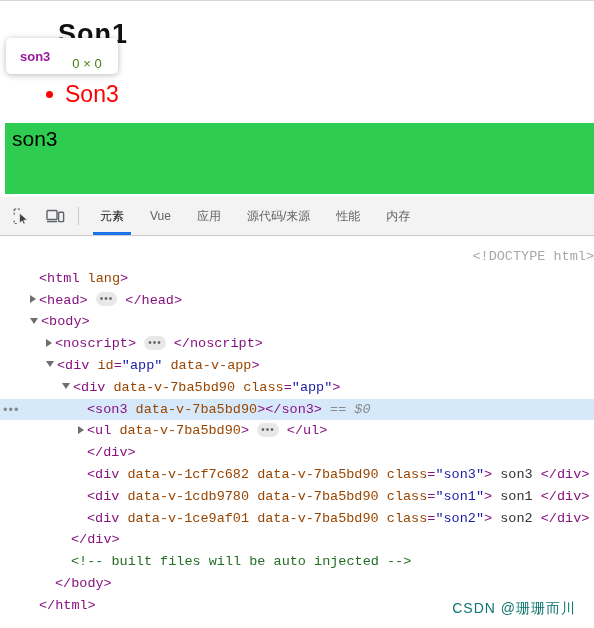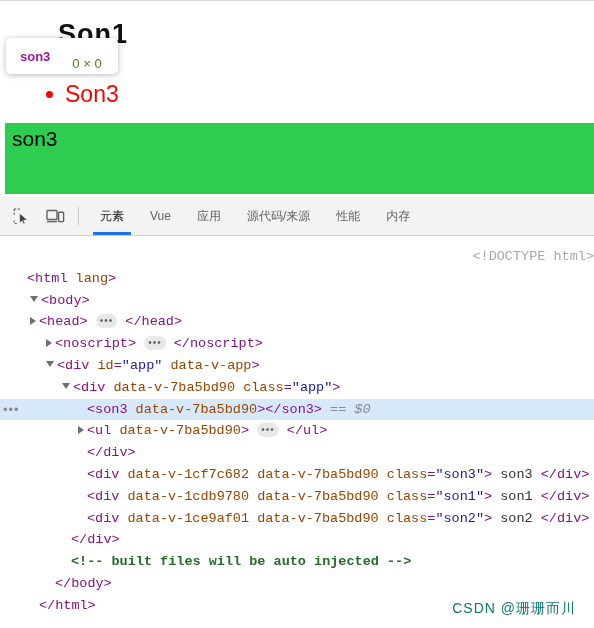--- a/index.html
+++ b/index.html
@@ -244,21 +244,21 @@
     font-size: 13px;
     letter-spacing: 1px;
     font-family: "Liberation Sans", sans-serif;
   }
 
   .tok-doctype { color: #a8a8a8; }
   .tok-tag     { color: #881280; }
   .tok-attr    { color: #994500; }
   .tok-value   { color: #1a1aa6; }
   .tok-text    { color: #333333; }
-  .tok-comment { color: #236e25; font-weight: bold; }
+  .tok-comment { color: #236e25; }
   .tok-dollar  { color: #8a8a8a; font-style: italic; }
 
   
   #watermark {
     position: absolute;
     right: 18px;
     bottom: 10px;
     font-size: 14px;
     color: #0f766e;
     font-family: "Liberation Sans", sans-serif;
@@ -329,23 +329,23 @@
           <span>性能</span>
         </div>
         <div class="dt-tab">
           <span>内存</span>
         </div>
       </div>
   </div>
 
   <div id="dom-tree">
       <div class="dom-row" style="padding-left: 18px; text-align: right;"><span class="twisty-space"></span><span class="tok-doctype">&lt;!DOCTYPE html&gt;</span></div>
-      <div class="dom-row" style="padding-left: 18px;"><span class="twisty-space"></span><span class="tok-tag">&lt;html </span><span class="tok-attr">lang</span><span class="tok-tag">&gt;</span></div>
+      <div class="dom-row" style="padding-left: 30px;"><span class="twisty-space"></span><span class="tok-tag">&lt;html </span><span class="tok-attr">lang</span><span class="tok-tag">&gt;</span></div>
+      <div class="dom-row" style="padding-left: 30px;"><span class="twisty closed"></span><span class="tok-tag">&lt;head&gt;</span> <span class="ellipsis-badge">•••</span> <span class="tok-tag">&lt;/head&gt;</span></div>
       <div class="dom-row" style="padding-left: 30px;"><span class="twisty open"></span><span class="tok-tag">&lt;body&gt;</span></div>
-      <div class="dom-row" style="padding-left: 30px;"><span class="twisty closed"></span><span class="tok-tag">&lt;head&gt;</span> <span class="ellipsis-badge">•••</span> <span class="tok-tag">&lt;/head&gt;</span></div>
       <div class="dom-row" style="padding-left: 46px;"><span class="twisty closed"></span><span class="tok-tag">&lt;noscript&gt;</span> <span class="ellipsis-badge">•••</span> <span class="tok-tag">&lt;/noscript&gt;</span></div>
       <div class="dom-row" style="padding-left: 46px;"><span class="twisty open"></span><span class="tok-tag">&lt;div </span><span class="tok-attr">id</span><span class="tok-tag">=</span><span class="tok-value">"app"</span><span class="tok-tag"> </span><span class="tok-attr">data-v-app</span><span class="tok-tag">&gt;</span></div>
       <div class="dom-row" style="padding-left: 62px;"><span class="twisty open"></span><span class="tok-tag">&lt;div </span><span class="tok-attr">data-v-7ba5bd90</span><span class="tok-tag"> </span><span class="tok-attr">class</span><span class="tok-tag">=</span><span class="tok-value">"app"</span><span class="tok-tag">&gt;</span></div>
       <div class="dom-row selected" style="padding-left: 78px;"><span class="dots-marker">•••</span><span class="twisty-space"></span><span class="tok-tag">&lt;son3 </span><span class="tok-attr">data-v-7ba5bd90</span><span class="tok-tag">&gt;&lt;/son3&gt;</span><span class="tok-dollar"> == $0</span></div>
       <div class="dom-row" style="padding-left: 78px;"><span class="twisty closed"></span><span class="tok-tag">&lt;ul </span><span class="tok-attr">data-v-7ba5bd90</span><span class="tok-tag">&gt;</span> <span class="ellipsis-badge">•••</span> <span class="tok-tag">&lt;/ul&gt;</span></div>
       <div class="dom-row" style="padding-left: 78px;"><span class="twisty-space"></span><span class="tok-tag">&lt;/div&gt;</span></div>
       <div class="dom-row" style="padding-left: 78px;"><span class="twisty-space"></span><span class="tok-tag">&lt;div </span><span class="tok-attr">data-v-1cf7c682</span><span class="tok-tag"> </span><span class="tok-attr">data-v-7ba5bd90</span><span class="tok-tag"> </span><span class="tok-attr">class</span><span class="tok-tag">=</span><span class="tok-value">"son3"</span><span class="tok-tag">&gt;</span><span class="tok-text"> son3 </span><span class="tok-tag">&lt;/div&gt;</span></div>
       <div class="dom-row" style="padding-left: 78px;"><span class="twisty-space"></span><span class="tok-tag">&lt;div </span><span class="tok-attr">data-v-1cdb9780</span><span class="tok-tag"> </span><span class="tok-attr">data-v-7ba5bd90</span><span class="tok-tag"> </span><span class="tok-attr">class</span><span class="tok-tag">=</span><span class="tok-value">"son1"</span><span class="tok-tag">&gt;</span><span class="tok-text"> son1 </span><span class="tok-tag">&lt;/div&gt;</span></div>
       <div class="dom-row" style="padding-left: 78px;"><span class="twisty-space"></span><span class="tok-tag">&lt;div </span><span class="tok-attr">data-v-1ce9af01</span><span class="tok-tag"> </span><span class="tok-attr">data-v-7ba5bd90</span><span class="tok-tag"> </span><span class="tok-attr">class</span><span class="tok-tag">=</span><span class="tok-value">"son2"</span><span class="tok-tag">&gt;</span><span class="tok-text"> son2 </span><span class="tok-tag">&lt;/div&gt;</span></div>
       <div class="dom-row" style="padding-left: 62px;"><span class="twisty-space"></span><span class="tok-tag">&lt;/div&gt;</span></div>

